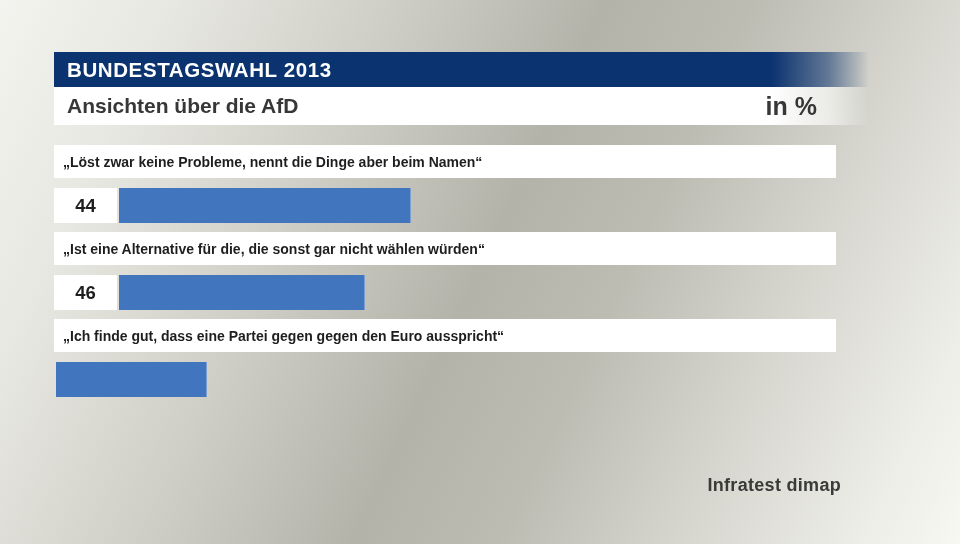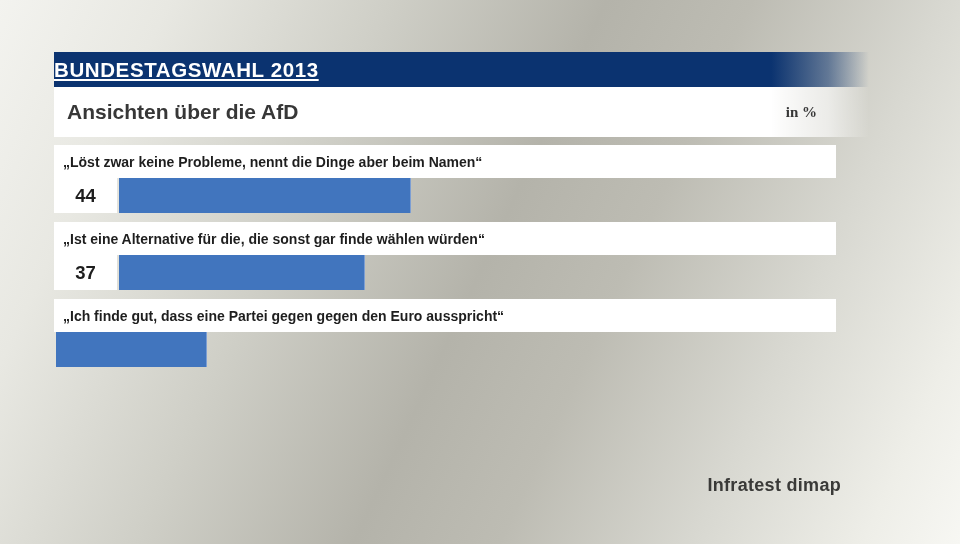--- a/index.html
+++ b/index.html
@@ -46,49 +46,48 @@
         rgba(11,51,112,0.55) 95%,
         rgba(11,51,112,0.0) 100%);
     display: flex;
     align-items: center;
   }
   .title-band .title-text {
     color: #ffffff;
     font-size: 20.5px;
     font-weight: bold;
     letter-spacing: 0.6px;
-    white-space: nowrap;
-    text-decoration: underline;
+    padding-left: 13px;
+    white-space: nowrap;
   }
   .subtitle-band {
     position: relative;
-    height: 50px;
+    height: 38px;
     background: linear-gradient(90deg,
         #ffffff 0%,
         #ffffff 88%,
         rgba(255,255,255,0.6) 95%,
         rgba(255,255,255,0.0) 100%);
     display: flex;
     align-items: center;
     justify-content: space-between;
   }
   .subtitle-band .subtitle-text {
     color: #373737;
     font-size: 21px;
     font-weight: bold;
     padding-left: 13px;
     white-space: nowrap;
   }
   .subtitle-band .unit-text {
     color: #373737;
-    font-size: 15px;
+    font-size: 25px;
     font-weight: bold;
     padding-right: 52px;
     white-space: nowrap;
-    font-family: Liberation Serif, serif;
   }
 
   
   .chart {
     position: absolute;
     left: 54px;
     top: 145px;
     width: 815px;
   }
   .row {
@@ -106,21 +105,21 @@
   .row-label span {
     color: #1e1e1e;
     font-size: 14px;
     font-weight: bold;
     white-space: nowrap;
   }
   .row-bar {
     display: flex;
     align-items: stretch;
     height: 35px;
-    margin-top: 0;
+    margin-top: 10px;
   }
   .value-box {
     width: 63px;
     background: #ffffff;
     display: flex;
     align-items: center;
     justify-content: center;
     flex: 0 0 63px;
   }
   .value-box span {
@@ -179,25 +178,25 @@
           <span>44</span>
         </div>
         <div class="bar-track">
           <div class="bar" style="width: 38.9381%; background: rgb(65, 117, 190);"></div>
         </div>
       </div>
     </div>
 
     <div class="row">
       <div class="row-label">
-        <span>„Ist eine Alternative für die, die sonst gar finde wählen würden“</span>
+        <span>„Ist eine Alternative für die, die sonst gar nicht wählen würden“</span>
       </div>
       <div class="row-bar">
         <div class="value-box">
-          <span>37</span>
+          <span>46</span>
         </div>
         <div class="bar-track">
           <div class="bar" style="width: 32.7434%; background: rgb(65, 117, 190);"></div>
         </div>
       </div>
     </div>
 
     <div class="row">
       <div class="row-label">
         <span>„Ich finde gut, dass eine Partei gegen gegen den Euro ausspricht“</span>

